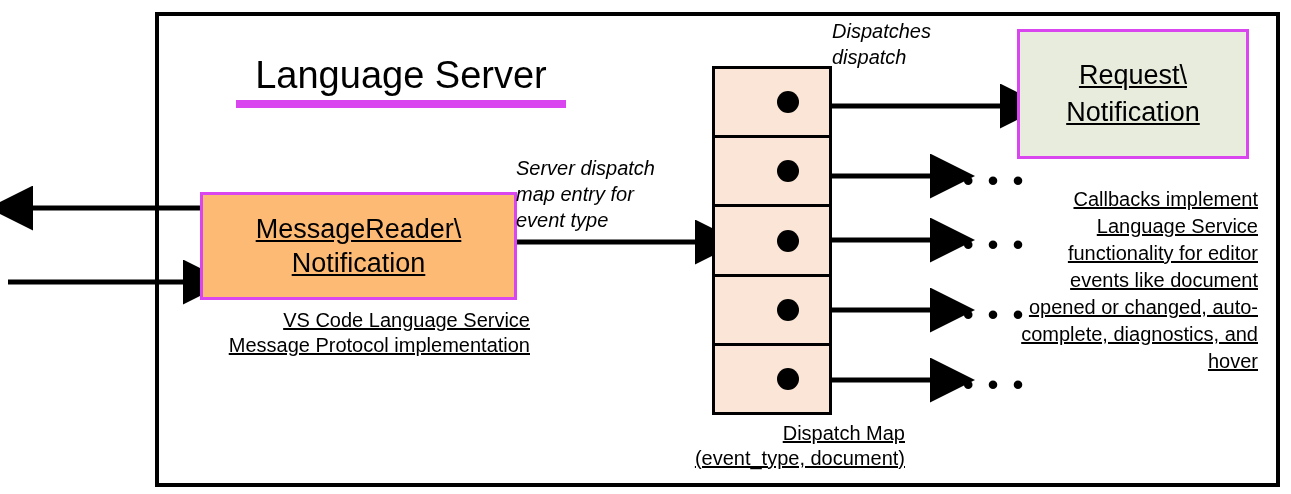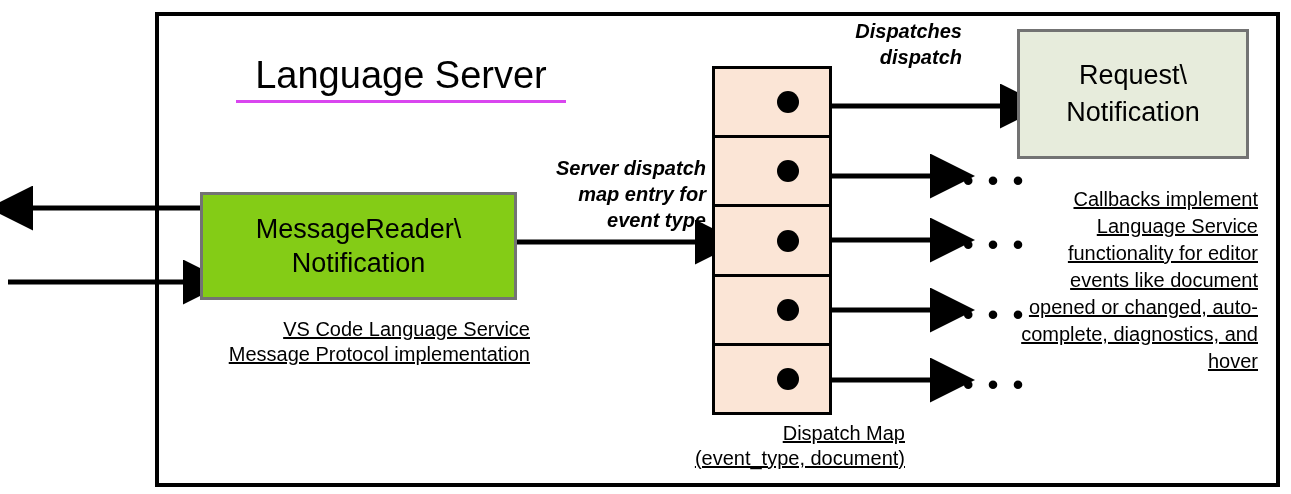--- a/index.html
+++ b/index.html
@@ -33,71 +33,72 @@
 
   
   #server-title {
     left: 236px;
     top: 52px;
     width: 330px;
     font-size: 38px;
     line-height: 46px;
     text-align: center;
     white-space: nowrap;
-    border-bottom: 3px solid #d946ef;
+    border-bottom: 8px solid #d946ef;
     padding-bottom: 2px;
   }
 
   
   .proc-box {
     box-sizing: border-box;
-    border: 3px solid #737373;
+    border: 3px solid #d946ef;
     display: flex;
     flex-direction: column;
     align-items: center;
     justify-content: center;
     text-align: center;
+    text-decoration: underline;
   }
   #reader-writer-box {
     left: 200px;
     top: 192px;
     width: 317px;
     height: 108px;
-    background: #84cc16;
+    background: #fdba74;
     font-size: 27px;
     line-height: 34px;
   }
   #callback-box {
     left: 1017px;
     top: 29px;
     width: 232px;
     height: 130px;
     background: #e7ecdc;
     font-size: 27px;
     line-height: 37px;
   }
 
   
   .caption {
     text-align: right;
     font-size: 20px;
     line-height: 25px;
     text-decoration: underline;
   }
-  #reader-writer-caption { left: 190px; top: 317px; width: 340px; }
+  #reader-writer-caption { left: 190px; top: 308px; width: 340px; }
   #dispatch-caption      { left: 640px; top: 421px; width: 265px; }
   #callback-caption      { left: 1010px; top: 186px; width: 248px; line-height: 27px; }
 
   
   .edge-label {
     font-style: italic;
-    text-align: right;
+    text-align: left;
     font-size: 20px;
     line-height: 26px;
-    font-weight: 700;
+    font-weight: 400;
   }
   #jsonrpc-label   { left: 22px;  top: 224px; width: 140px; }
   #lookup-label    { left: 516px; top: 155px; width: 190px; }
   #dispatches-label{ left: 832px; top: 18px;  width: 130px; }
 
   
   #dispatch-map {
     left: 712px;
     top: 66px;
     width: 120px;

